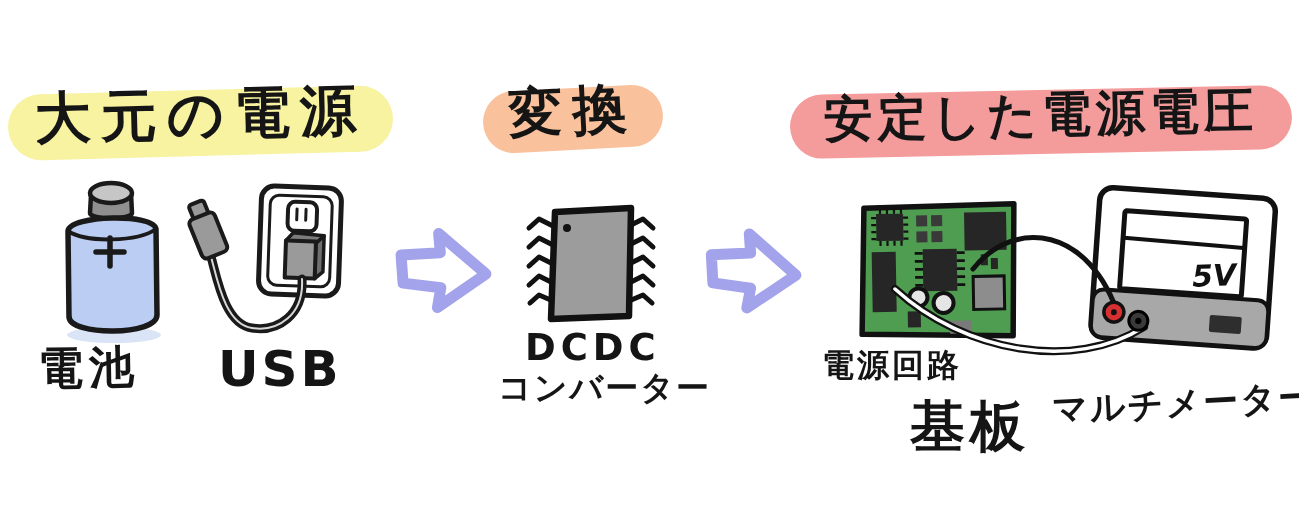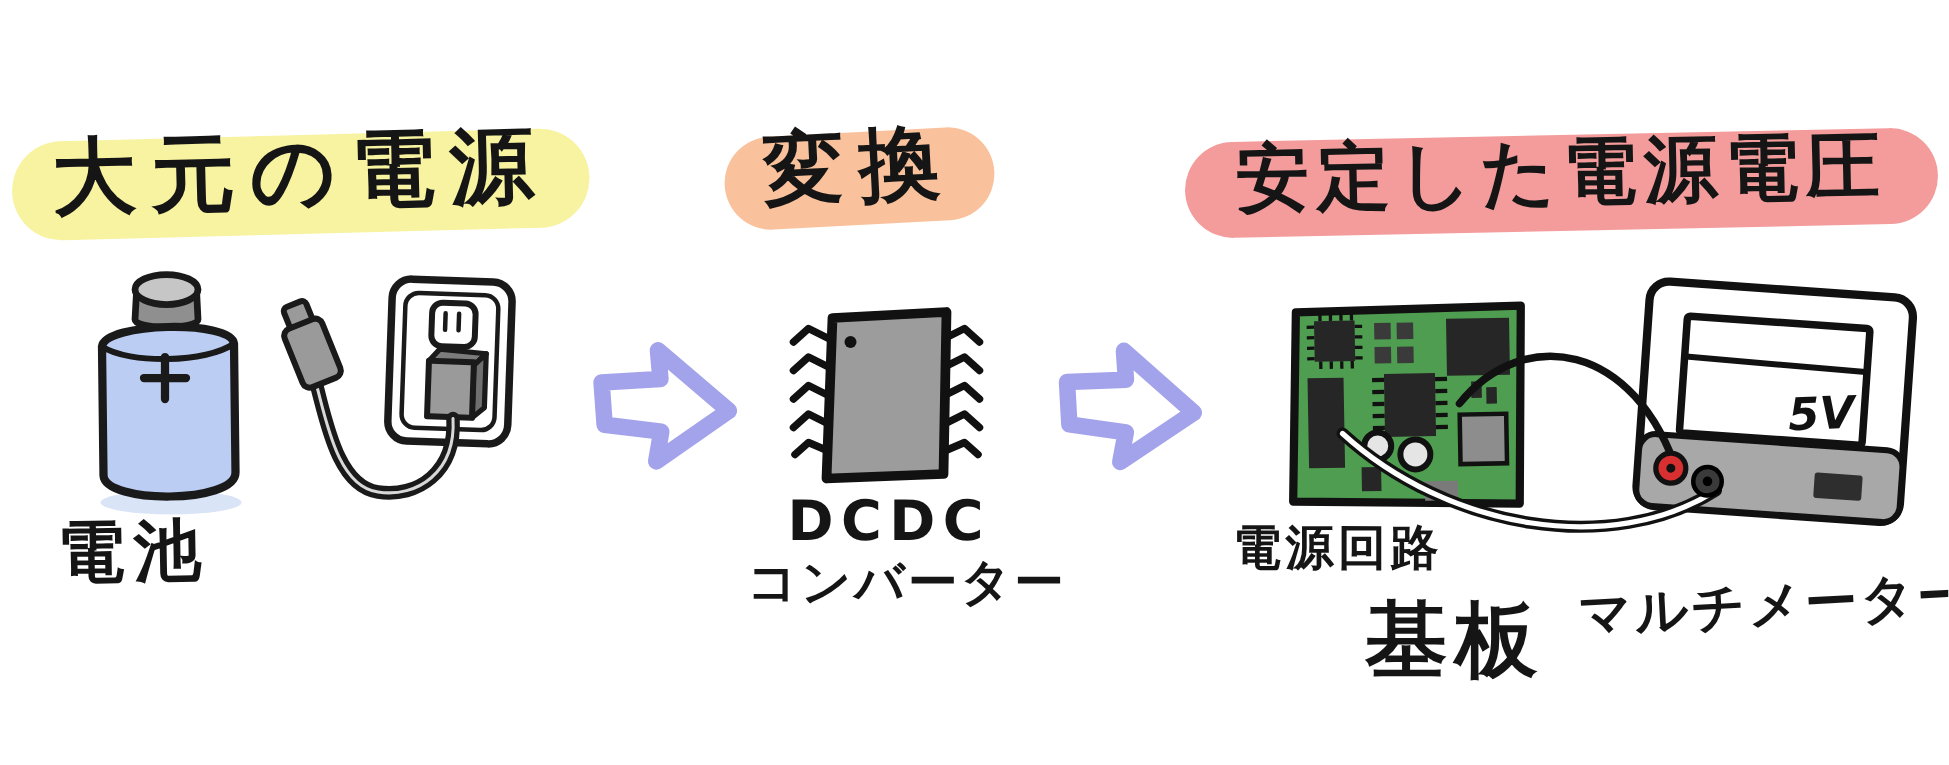--- a/index.html
+++ b/index.html
@@ -177,19 +177,20 @@
 
     <g transform="rotate(4 340 85)">
       <circle cx="272" cy="132" r="10" fill="#d83030" stroke="#111111" stroke-width="3.5"></circle>
       <circle cx="272" cy="132" r="3" fill="#111111"></circle>
       <circle cx="297" cy="139" r="9.5" fill="#3a3a3a" stroke="#000000" stroke-width="3"></circle>
       <circle cx="297" cy="139" r="3.2" fill="#000000"></circle>
     </g>
   </svg>
 
   <div class="caption" id="lbl-battery">電池</div>
+  <div class="caption" id="lbl-usb">USB</div>
   <div class="caption" id="lbl-dcdc">DCDC</div>
   <div class="caption" id="lbl-dcdc2">コンバーター</div>
   <div class="caption" id="lbl-pcb1">電源回路</div>
   <div class="caption" id="lbl-pcb2">基板</div>
   <div class="caption" id="lbl-meter">マルチメーター</div>
 
 </div>
 
 </body></html>

